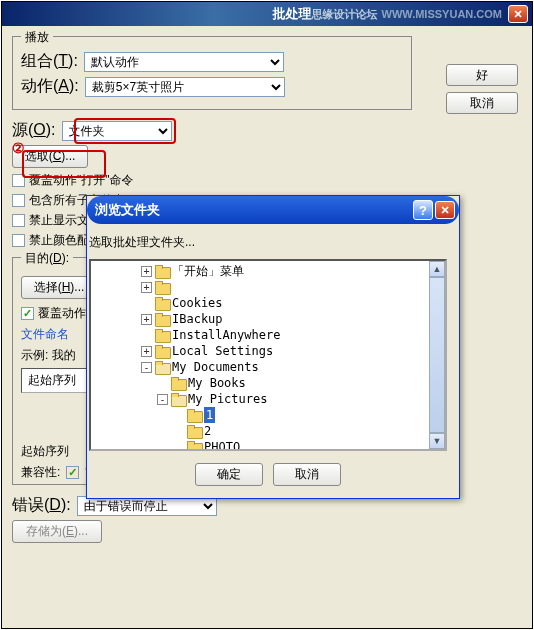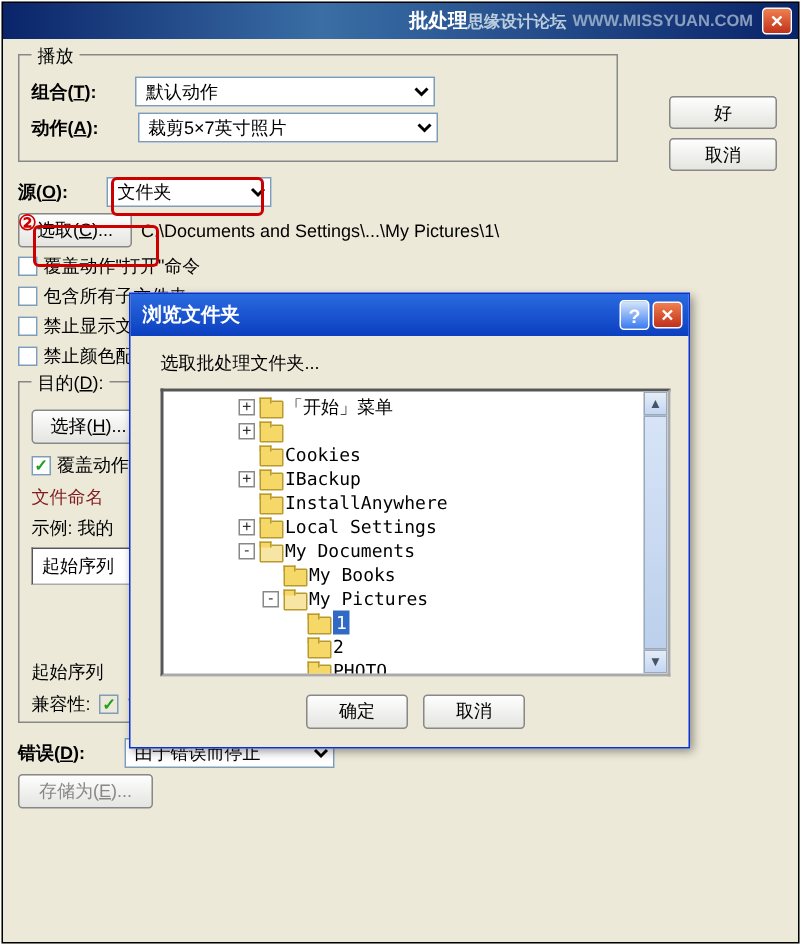--- a/index.html
+++ b/index.html
@@ -6,40 +6,40 @@
 body { font-family: "SimSun", "MS Sans Serif", sans-serif; font-size: 12px; background: #fff; width: 534px; height: 630px; overflow: hidden; position: relative; }
 .outer-border { position: absolute; left: 1px; top: 1px; right: 1px; bottom: 1px; border: 1px solid #000; background: #ece9d8; }
 .titlebar { height: 24px; background: linear-gradient(to right, #0a246a, #3a6ea5 40%, #0a246a); color: #fff; display: flex; align-items: center; padding: 0 4px; font-weight: bold; }
 .titlebar .title { flex: 1; font-size: 13px; text-align: right; }
 .titlebar .sub { font-size: 11px; color: #bcd; }
 .close-btn { width: 20px; height: 18px; background: linear-gradient(#f08050,#c0301a); border: 1px solid #fff; border-radius: 3px; display: flex; align-items: center; justify-content: center; color: #fff; font-weight: bold; font-size: 11px; }
 .content { padding: 10px; position: relative; }
 .fieldset { border: 1px solid #888; padding: 10px 8px 8px 8px; margin-bottom: 10px; position: relative; }
 .fieldset .legend { position: absolute; top: -8px; left: 8px; background: #ece9d8; padding: 0 4px; font-size: 12px; }
 .row { display: flex; align-items: center; margin: 4px 0; gap: 6px; }
-.label { font-size: 12px; font-weight: bold; }
-.select { border: 1px solid #7f9db9; background: #fff; height: 20px; font-size: 12px; padding: 1px 2px; font-family: inherit; margin-left: 20px; }
+.label { font-size: 16px; }
+.select { border: 1px solid #7f9db9; background: #fff; height: 20px; font-size: 12px; padding: 1px 2px; font-family: inherit; }
 .btn { border: 1px solid #888; background: linear-gradient(#fefefe,#e4e4e0); font-size: 12px; padding: 2px 8px; font-family: inherit; border-radius: 3px; }
 .right-buttons { position: absolute; right: 14px; top: 38px; display: flex; flex-direction: column; gap: 6px; }
 .right-buttons .btn { width: 72px; height: 22px; }
 .checkbox-row { display: flex; align-items: center; gap: 4px; margin: 3px 0; font-size: 12px; }
 .checkbox { width: 13px; height: 13px; border: 1px solid #7f9db9; background: #fff; display: inline-flex; align-items: center; justify-content: center; }
 .checkbox.checked::after { content: "✓"; color: #21a121; font-size: 11px; font-weight: bold; }
 .checkbox.disabled { background: #ece9d8; }
 .path-text { font-size: 12px; }
 .annotation { position: absolute; font-weight: bold; color: #c00; font-size: 14px; z-index: 5; }
 .red-box { border: 2px solid #c00; border-radius: 4px; position: absolute; z-index: 6; pointer-events: none; }
-.blue-link { color: #7f1d1d; }
+.blue-link { color: #1d4ed8; }
 .disabled-text { color: #888; }
 
 .dialog { position: absolute; left: 86px; top: 195px; width: 374px; border: 1px solid #0831d9; background: #ece9d8; box-shadow: 2px 2px 6px rgba(0,0,0,0.4); z-index: 10; }
-.dialog-title { height: 28px; background: linear-gradient(#2a6ae0,#0b3fc0); color: #fff; display: flex; align-items: center; padding: 0 4px 0 8px; font-weight: bold; font-size: 13px; }
+.dialog-title { height: 28px; background: linear-gradient(#2a6ae0,#0b3fc0); color: #fff; display: flex; align-items: center; padding: 0 4px 0 8px; font-weight: bold; font-size: 13px; border-radius: 14px; }
 .dialog-title .spacer { flex: 1; }
 .help-btn { width: 20px; height: 20px; background: linear-gradient(#d5e6fb,#3a7af0); border: 1px solid #fff; border-radius: 3px; color: #fff; display: flex; align-items: center; justify-content: center; font-weight: bold; margin-right: 2px; }
-.dialog-body { padding: 10px 12px 12px 20px; }
+.dialog-body { padding: 10px 12px 12px 2px; }
 .tree-box { border: 2px inset #aaa; background: #fff; height: 192px; overflow: hidden; position: relative; margin-top: 8px; }
 .tree-inner { padding: 2px 2px; font-family: "SimSun", monospace; font-size: 12px; line-height: 16px; }
 .tree-row { white-space: pre; height: 16px; display: flex; align-items: center; }
 .tree-ind { display: inline-block; }
 .plusminus { display: inline-block; width: 11px; height: 11px; border: 1px solid #888; background: #fff; text-align: center; line-height: 9px; font-size: 10px; margin-right: 3px; color: #333; }
 .folder-ico { display: inline-block; width: 14px; height: 12px; margin-right: 3px; position: relative; }
 .folder-ico::before { content: ""; position: absolute; left: 0; top: 2px; width: 14px; height: 10px; background: #f6d868; border: 1px solid #b89a2f; border-radius: 1px; }
 .folder-ico::after { content: ""; position: absolute; left: 0; top: 0; width: 6px; height: 3px; background: #f6d868; border: 1px solid #b89a2f; border-bottom: none; }
 .folder-ico.open::before { background: #f7e6a3; }
 .sel-label { background: #316ac5; color: #fff; padding: 0 2px; }
@@ -80,21 +80,20 @@
         <select class="select" style="width:200px"><option>裁剪5×7英寸照片</option></select>
       </div>
     </div>
 
     <div class="row" style="margin-top:4px">
       <span class="label">源(<span class="underline">O</span>):</span>
       <select class="select" style="width:110px"><option>文件夹</option></select>
     </div>
     <div class="row">
       <button class="btn" style="width:76px">选取(<span class="underline">C</span>)...</button>
-      <span class="path-text">C:\Documents and Settings\...\My Pictures\1\</span>
     </div>
     <div class="checkbox-row">
         <span class="checkbox"></span>
         <span>覆盖动作"打开"命令</span>
       </div>
     <div class="checkbox-row">
         <span class="checkbox"></span>
         <span>包含所有子文件夹</span>
       </div>
     <div class="checkbox-row">

